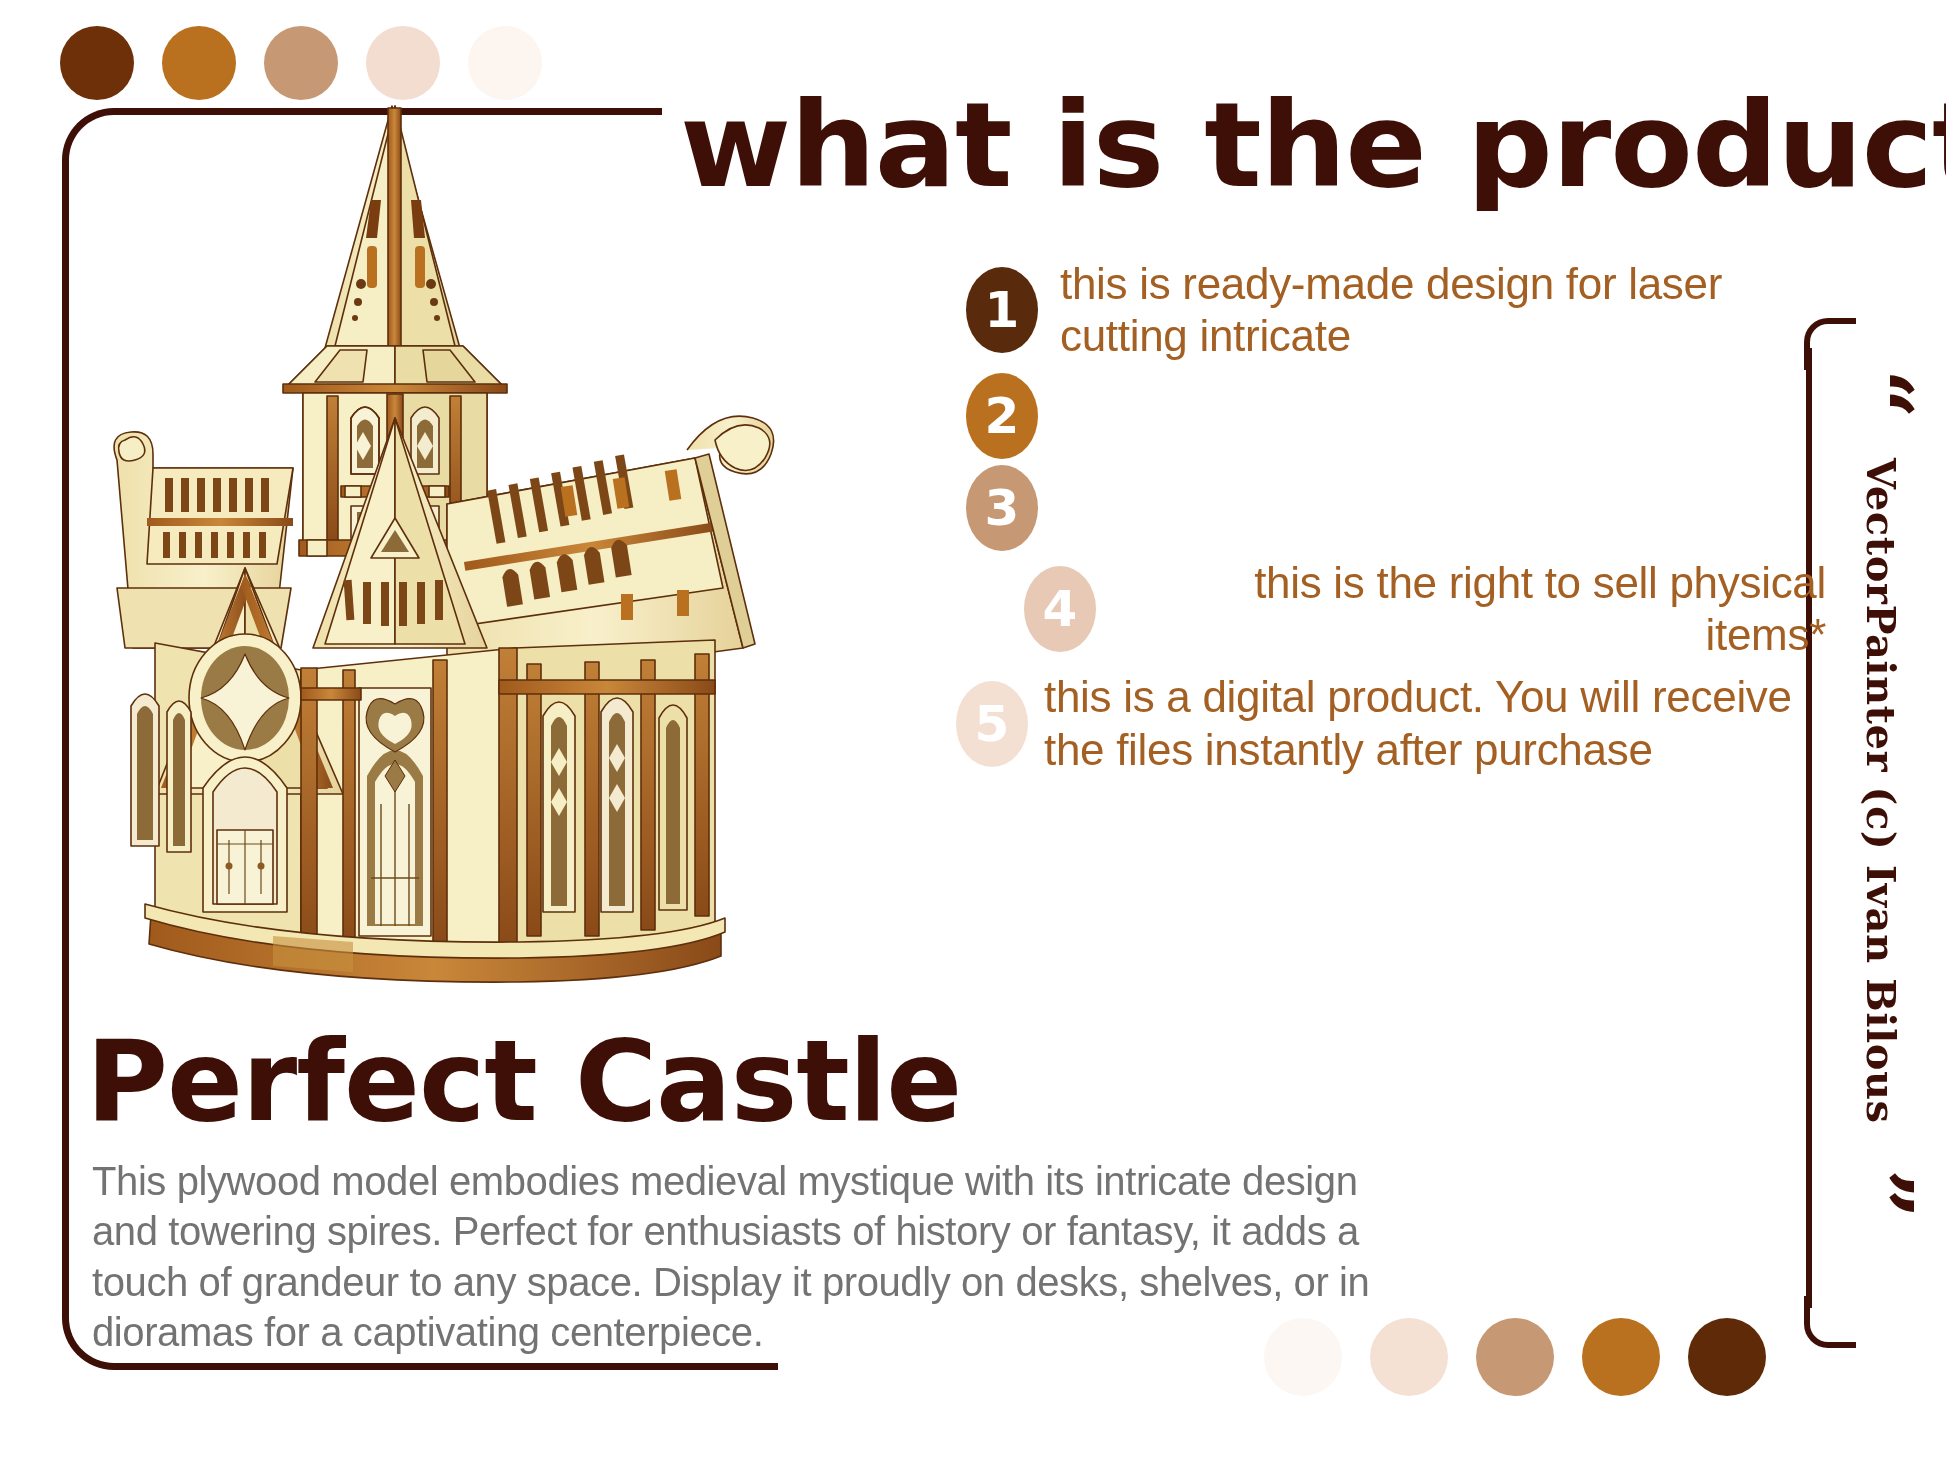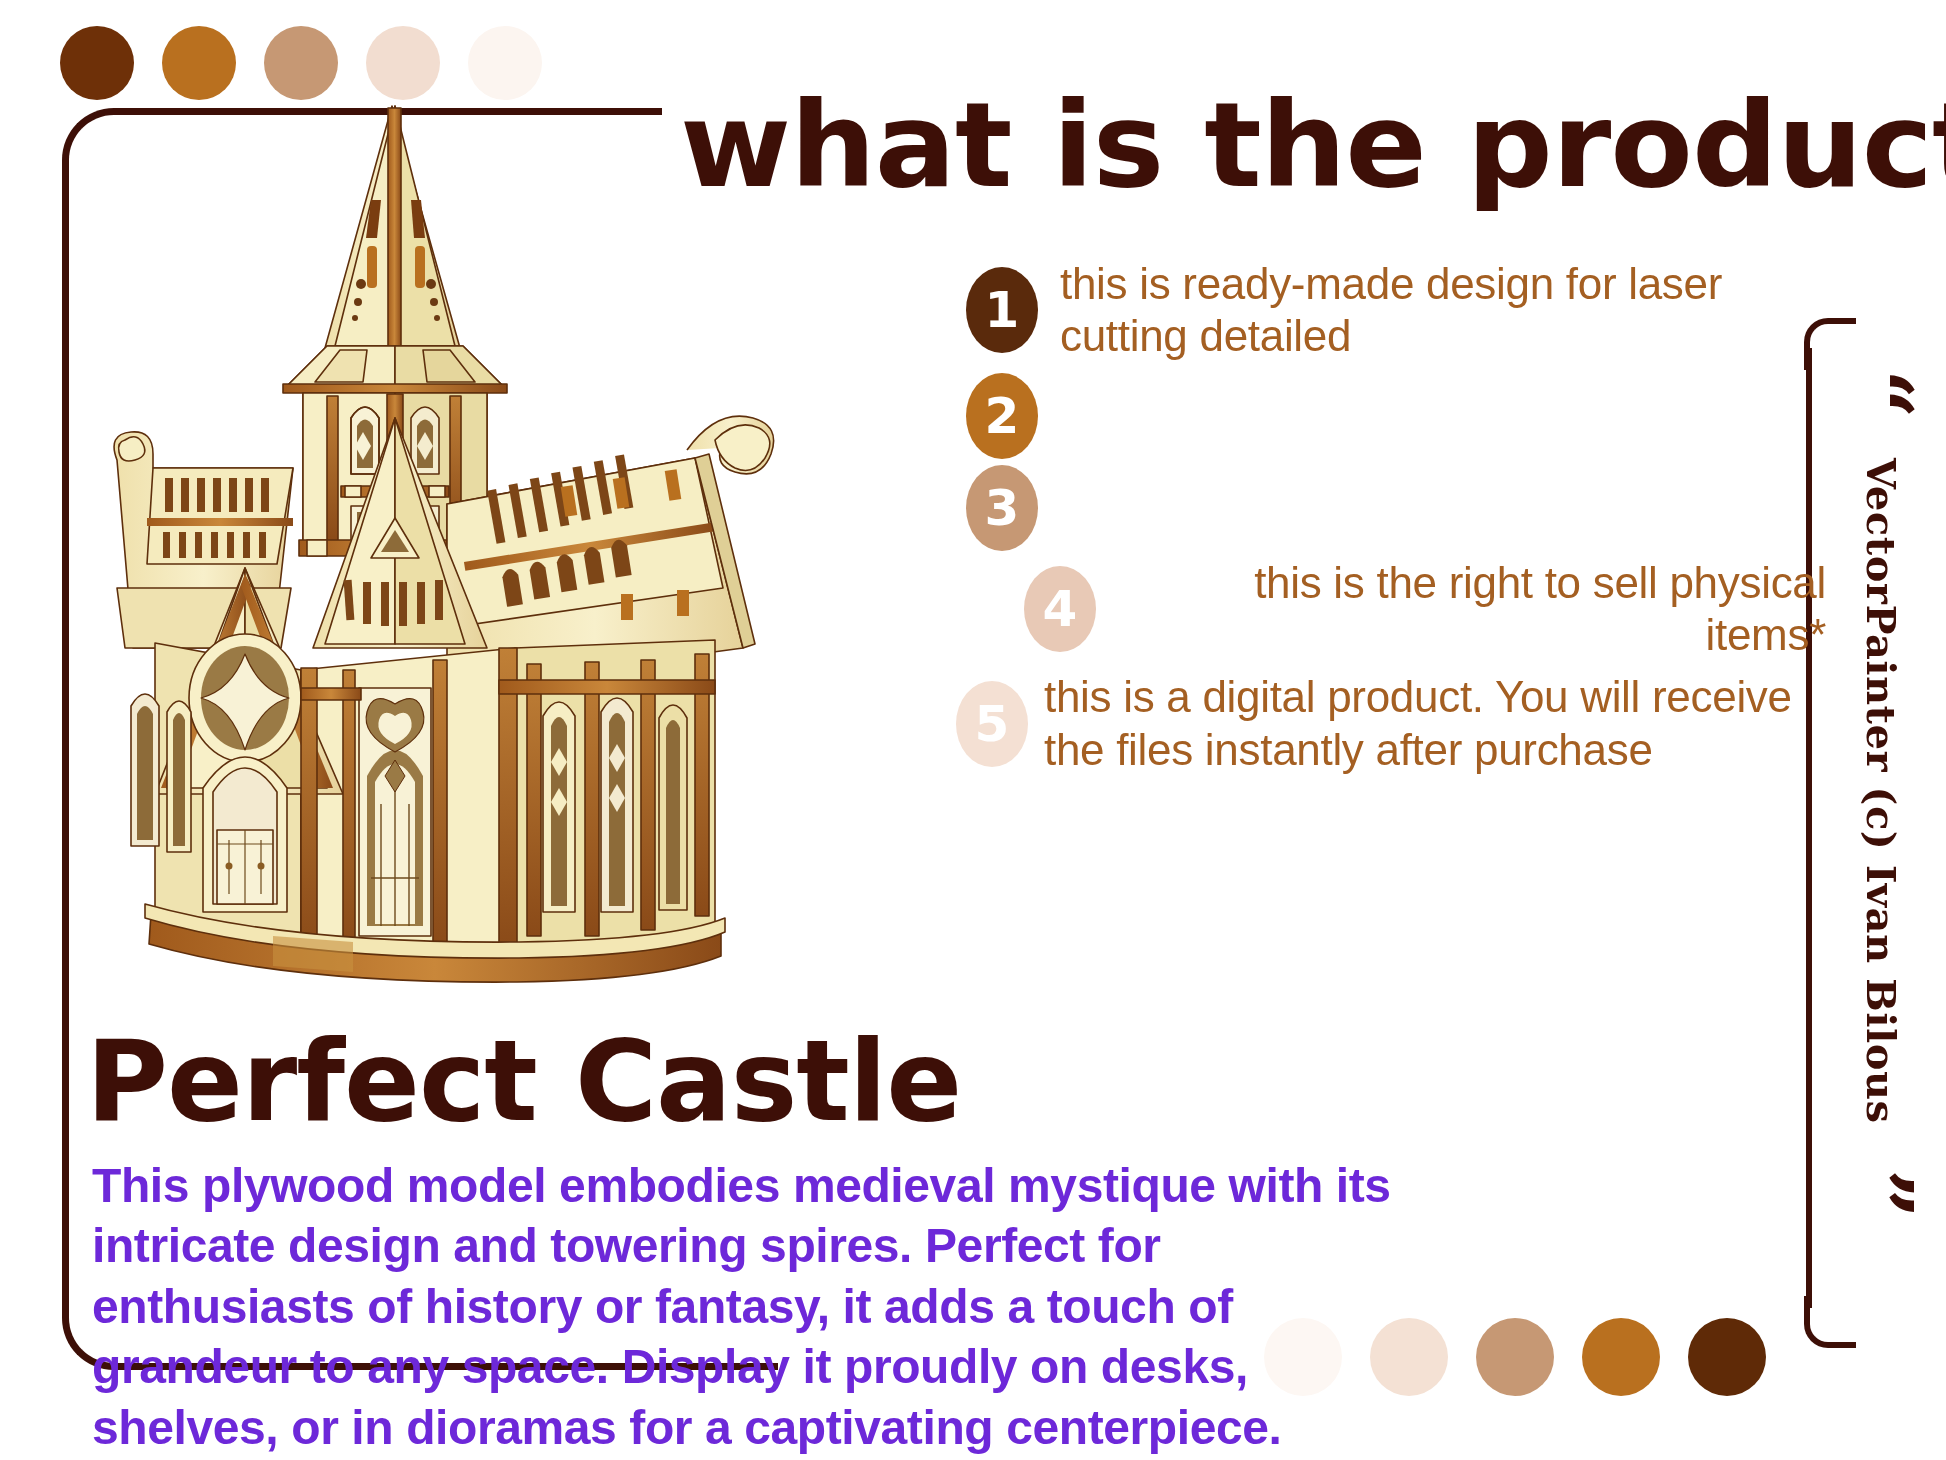--- a/index.html
+++ b/index.html
@@ -56,21 +56,21 @@
   .li-5 .li-text{margin-left:16px;}
   .li-5{margin-left:-10px;}
 
   
   .product-title{position:absolute;left:86px;top:1016px;
     font-size:112px;font-weight:700;color:#3d0f07;letter-spacing:-1px;
     font-family:"DejaVu Sans",sans-serif;white-space:nowrap;}
 
   
   .description{position:absolute;left:92px;top:1156px;width:1300px;
-    font-size:48px;font-weight:700;color:#6d28d9;line-height:1.26;
+    font-size:40px;font-weight:400;color:#737373;line-height:1.26;
     letter-spacing:-0.4px;}
 
   
   .credit{position:absolute;left:1836px;top:360px;height:940px;width:90px;
      display:flex;flex-direction:column;align-items:center;justify-content:flex-start;}
   .credit .qmark{color:#3d0f07;font-size:86px;line-height:0.7;
      font-family:"DejaVu Serif",serif;font-weight:700;
      transform:rotate(90deg);transform-origin:center;}
   .credit .qopen{margin-top:4px;}
   .credit .vtext{writing-mode:vertical-rl;text-orientation:mixed;
@@ -104,21 +104,21 @@
     <div class="vline"></div>
     <div class="cap-bot"></div>
   </div>
 
   <div class="headline">what is the product</div>
 
   <div class="list">
 
     <div class="list-item li-1">
       <div class="badge" style="background: rgb(90, 42, 12);">1</div>
-      <div class="li-text">this is ready-made design for laser cutting detailed</div>
+      <div class="li-text">this is ready-made design for laser cutting intricate</div>
     </div>
 
     <div class="list-item li-2">
       <div class="badge" style="background: rgb(185, 112, 31);">2</div>
     </div>
 
     <div class="list-item li-3">
       <div class="badge" style="background: rgb(198, 152, 116);">3</div>
     </div>
 

